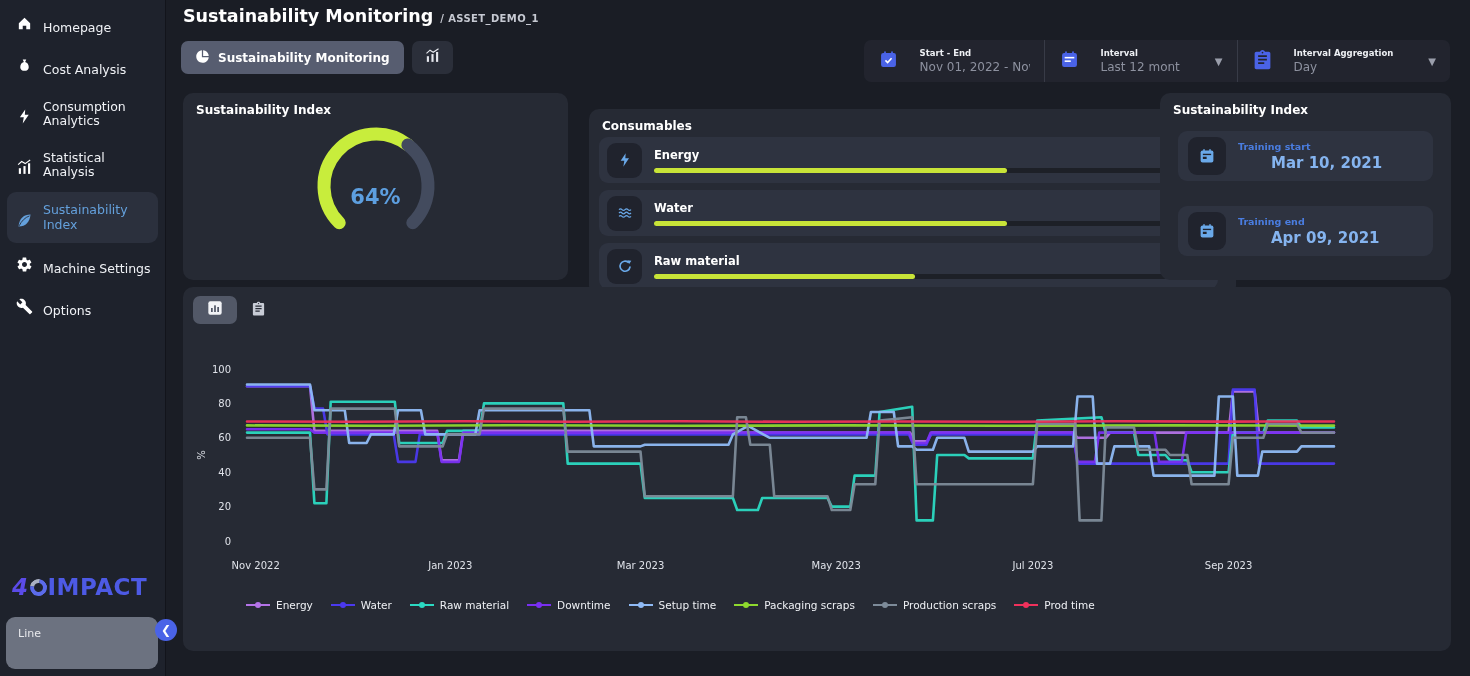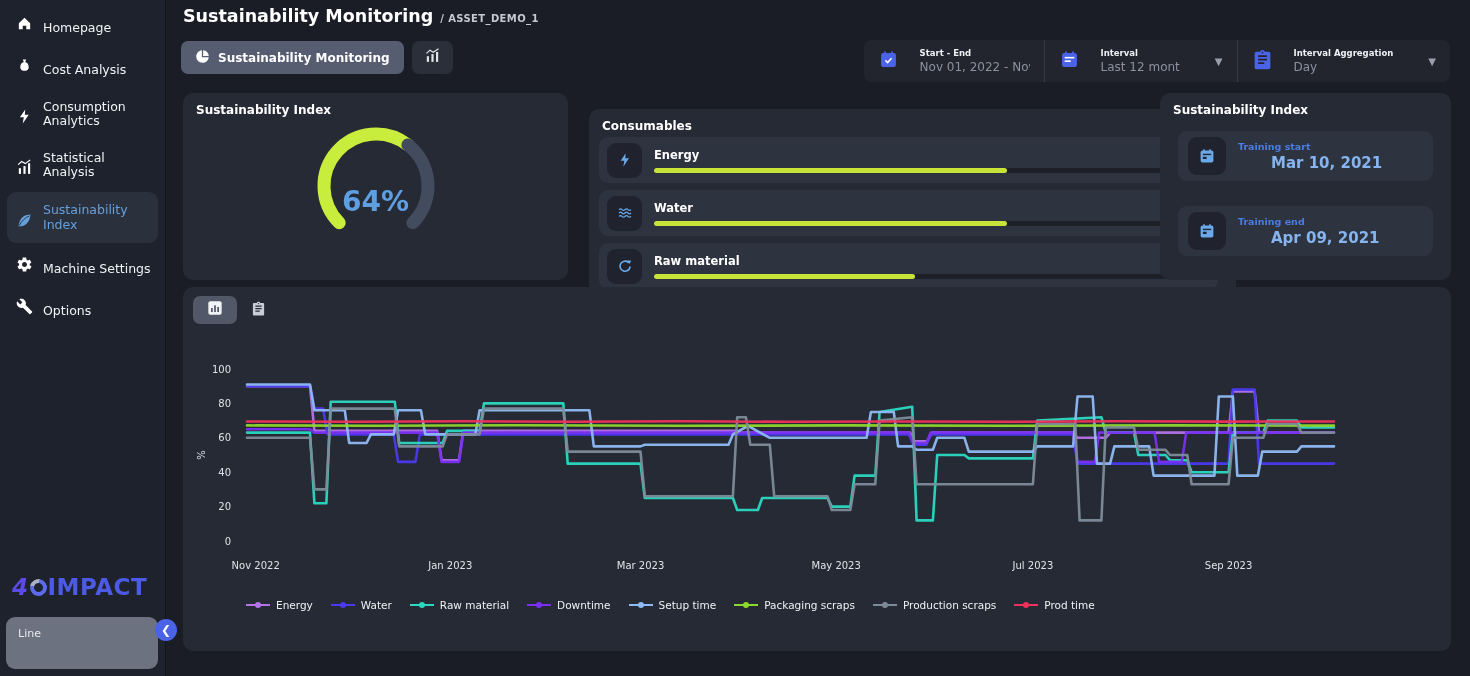--- a/index.html
+++ b/index.html
@@ -53,21 +53,21 @@
   .control .val { font-size:12px; color:#8d919f; max-width:110px; white-space:nowrap; overflow:hidden; }
   .control .chev { margin-left:14px; color:#9a9eab; font-size:10px; }
 
   .card { position:absolute; background:#262a34; border-radius:10px; }
   .card-title { position:absolute; left:13px; top:10px; font-size:12px; font-weight:bold; color:#fff; }
 
   
   #gauge-card { left:16px; top:93px; width:385px; height:187px; }
   #gauge-wrap { position:absolute; left:0; right:0; top:28px; display:flex; justify-content:center; }
   #gauge-label { position:absolute; left:0; right:0; top:92px; text-align:center;
-    font-size:28px; font-weight:bold; color:#5d9fe0; }
+    font-size:21px; font-weight:bold; color:#5d9fe0; }
 
   
   #consumables-card { left:409px; top:109px; width:647px; height:187px;margin-left:13px; }
   .cons-list { position:absolute; left:10px; right:18px; top:28px; display:flex; flex-direction:column; gap:7px; }
   .cons-row { background:#2e3340; border-radius:9px; height:46px; display:flex; align-items:center;
     padding:0 12px 0 8px; gap:12px; }
   .cons-icon { width:35px; height:35px; border-radius:9px; background:#20232d;
     display:flex; align-items:center; justify-content:center; }
   .cons-body { flex:1; }
   .cons-label { font-size:11.5px; font-weight:bold; color:#fff; margin-bottom:6px; }

